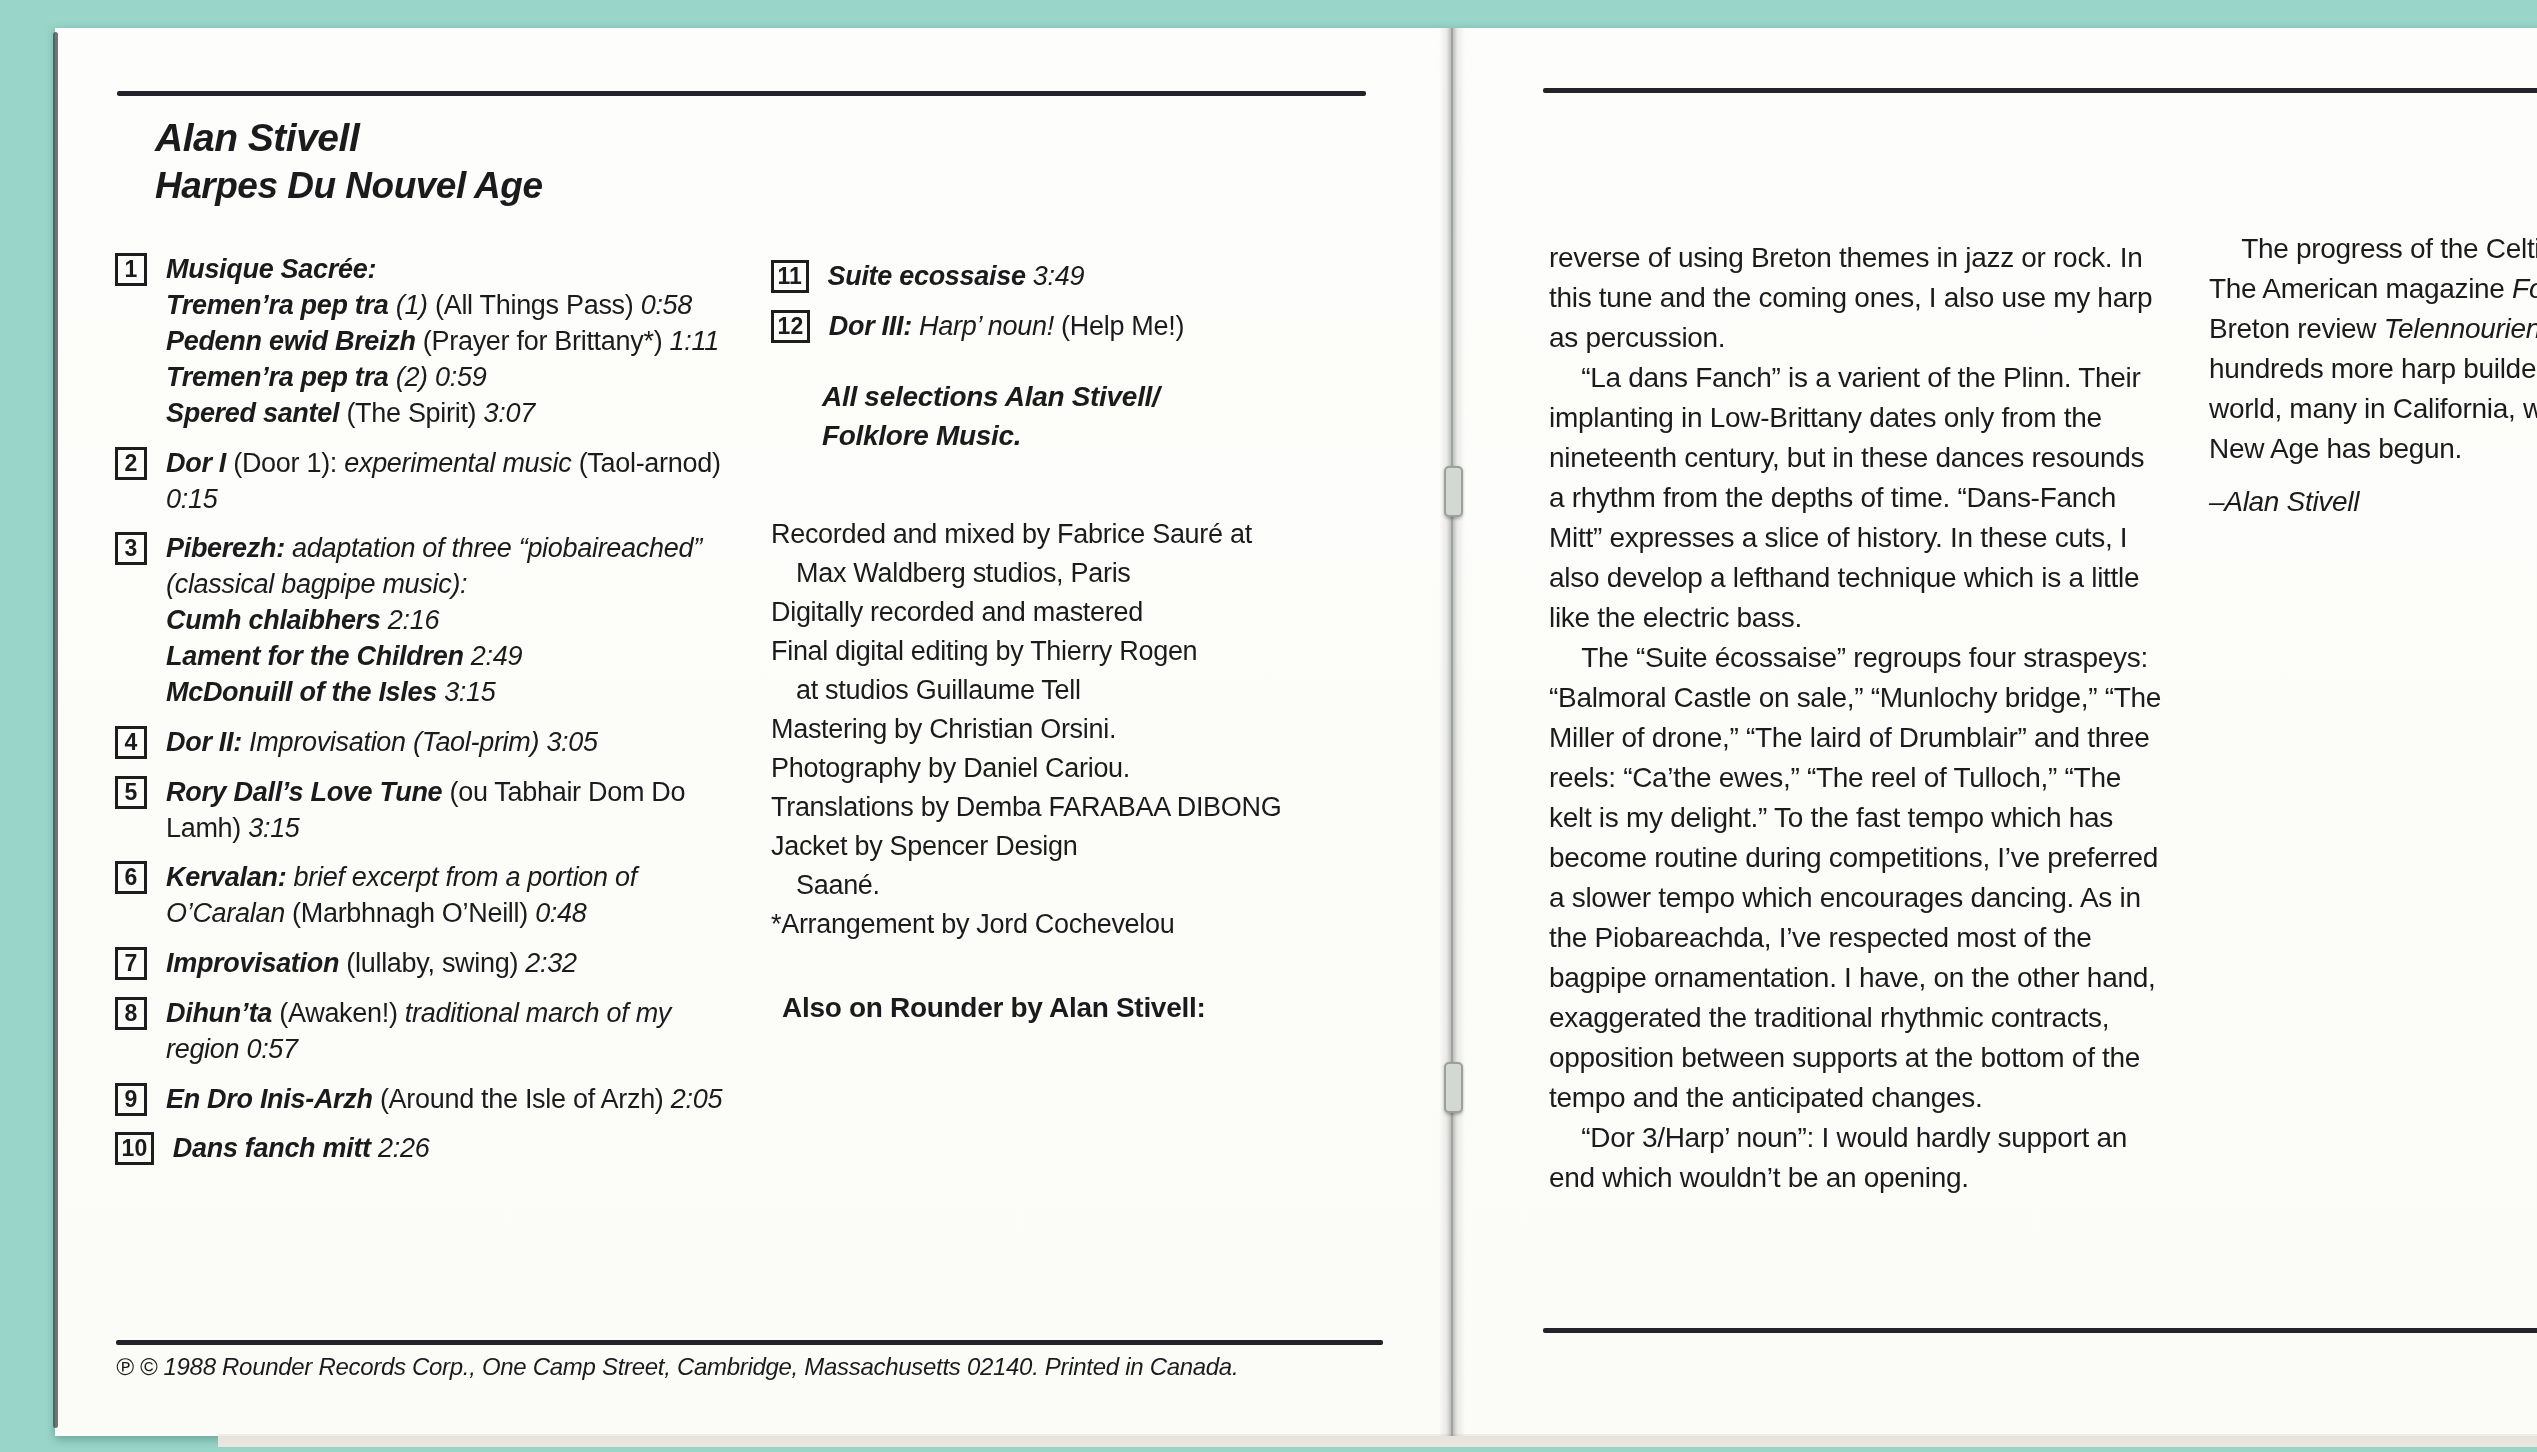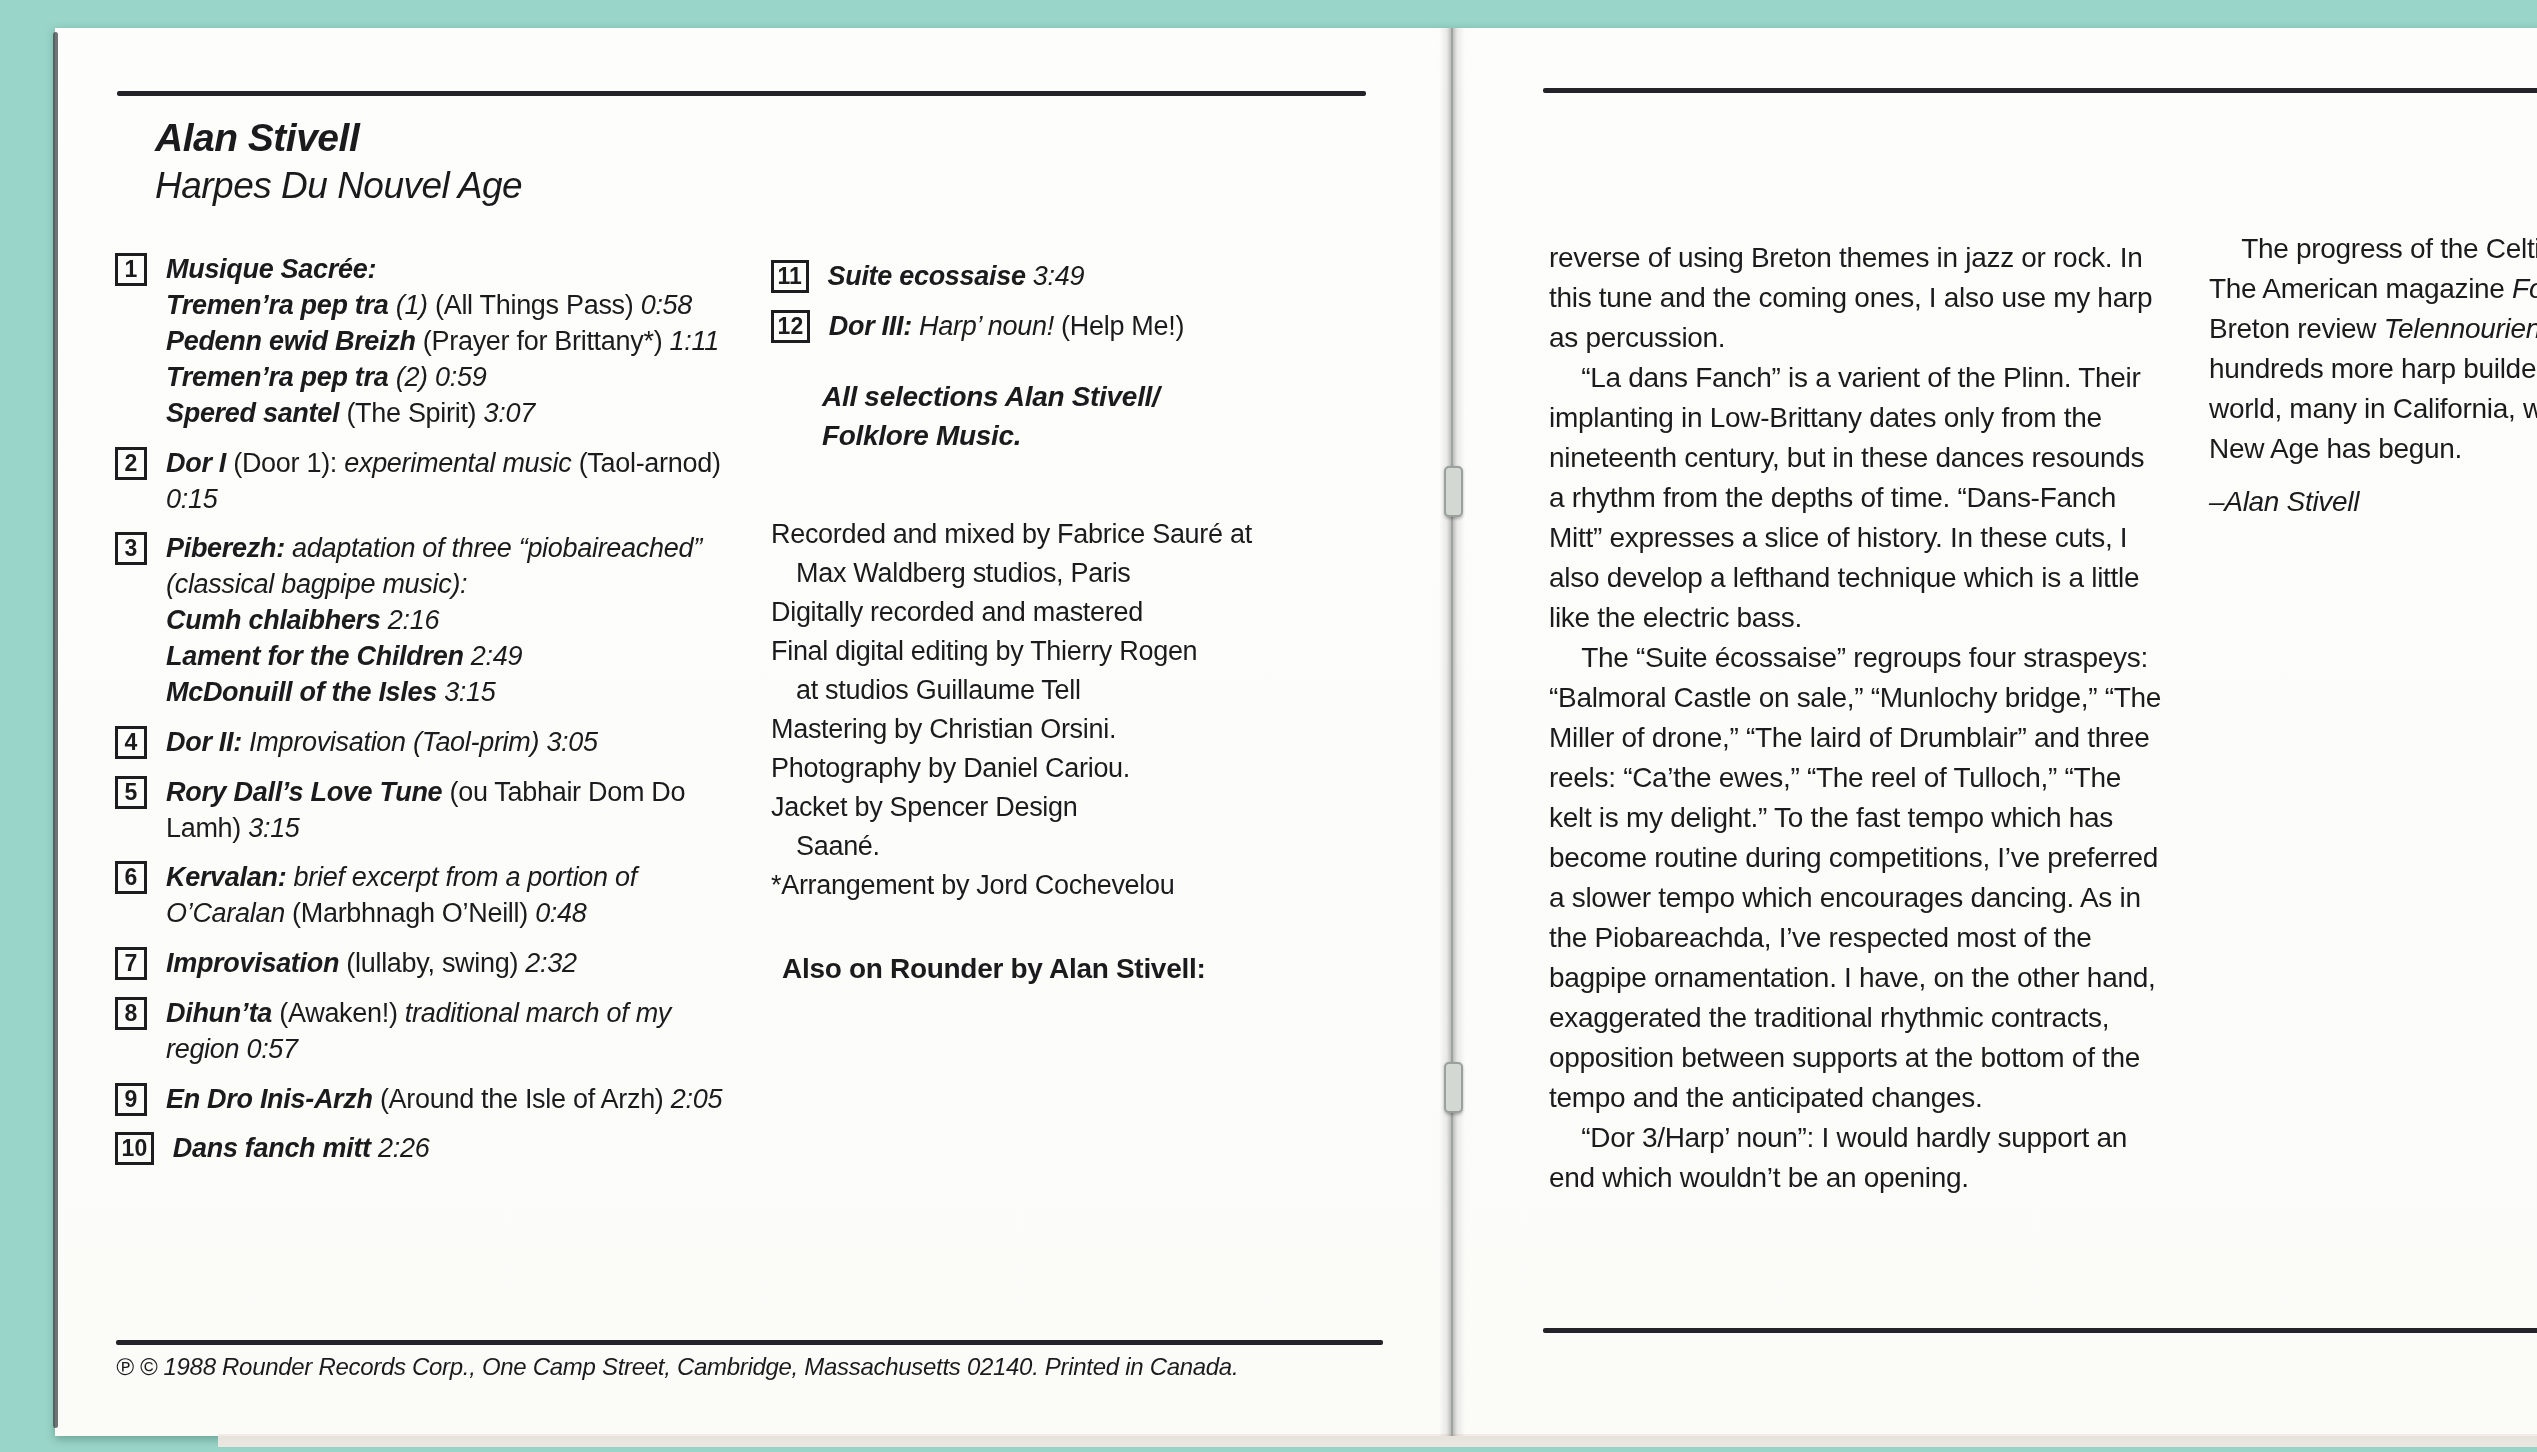--- a/index.html
+++ b/index.html
@@ -27,21 +27,21 @@
 
   .rule{position:absolute;height:4.6px;background:#232329;border-radius:2px;}
   #rule-left-top{left:117px;top:91px;width:1249px;}
   #rule-left-bottom{left:116px;top:1340px;width:1267px;}
   #rule-right-top{left:1543px;top:88px;width:1256px;}
   #rule-right-bottom{left:1543px;top:1328px;width:1260px;}
 
   
   .header{position:absolute;left:155px;top:113px;}
   .artist{font-style:italic;font-weight:bold;font-size:39px;line-height:49px;letter-spacing:-0.5px;}
-  .album{font-style:italic;font-weight:normal;font-size:37px;line-height:48px;letter-spacing:-0.5px;}
+  .album{font-style:italic;font-weight:bold;font-size:37px;line-height:48px;letter-spacing:-0.5px;}
 
   
   .tracklist{position:absolute;}
   #tracks-a{left:115px;top:251px;width:609px;}
   #col-b{left:771px;top:258px;width:660px;}
   .track{display:flex;align-items:flex-start;margin-bottom:13.7px;}
   .tracknum{
     flex:none;box-sizing:border-box;min-width:32px;height:33px;padding:0 3.6px;margin-top:2px;margin-right:19px;
     border:3px solid #1d1d20;display:flex;align-items:center;justify-content:center;
     font-weight:bold;font-size:23px;font-style:normal;
@@ -137,20 +137,21 @@
     </div>
   <div class="all-selections" id="all-selections"><span class="seg-bi">All selections Alan Stivell/</span><br><span class="seg-bi">Folklore Music.</span></div>
   <div class="credits" id="credits">
       <div class="credit-line">Recorded and mixed by Fabrice Sauré at</div>
       <div class="credit-line ind">Max Waldberg studios, Paris</div>
       <div class="credit-line">Digitally recorded and mastered</div>
       <div class="credit-line">Final digital editing by Thierry Rogen</div>
       <div class="credit-line ind">at studios Guillaume Tell</div>
       <div class="credit-line">Mastering by Christian Orsini.</div>
       <div class="credit-line">Photography by Daniel Cariou.</div>
+      <div class="credit-line">Translations by Demba FARABAA DIBONG</div>
       <div class="credit-line">Jacket by Spencer Design</div>
       <div class="credit-line ind">Saané.</div>
       <div class="credit-line">*Arrangement by Jord Cochevelou</div>
     </div>
   <div class="also-on">
     <div class="also-heading">Also on Rounder by Alan Stivell:</div>
   </div>
 </div>
 
 <div class="rule" id="rule-left-bottom"></div>

